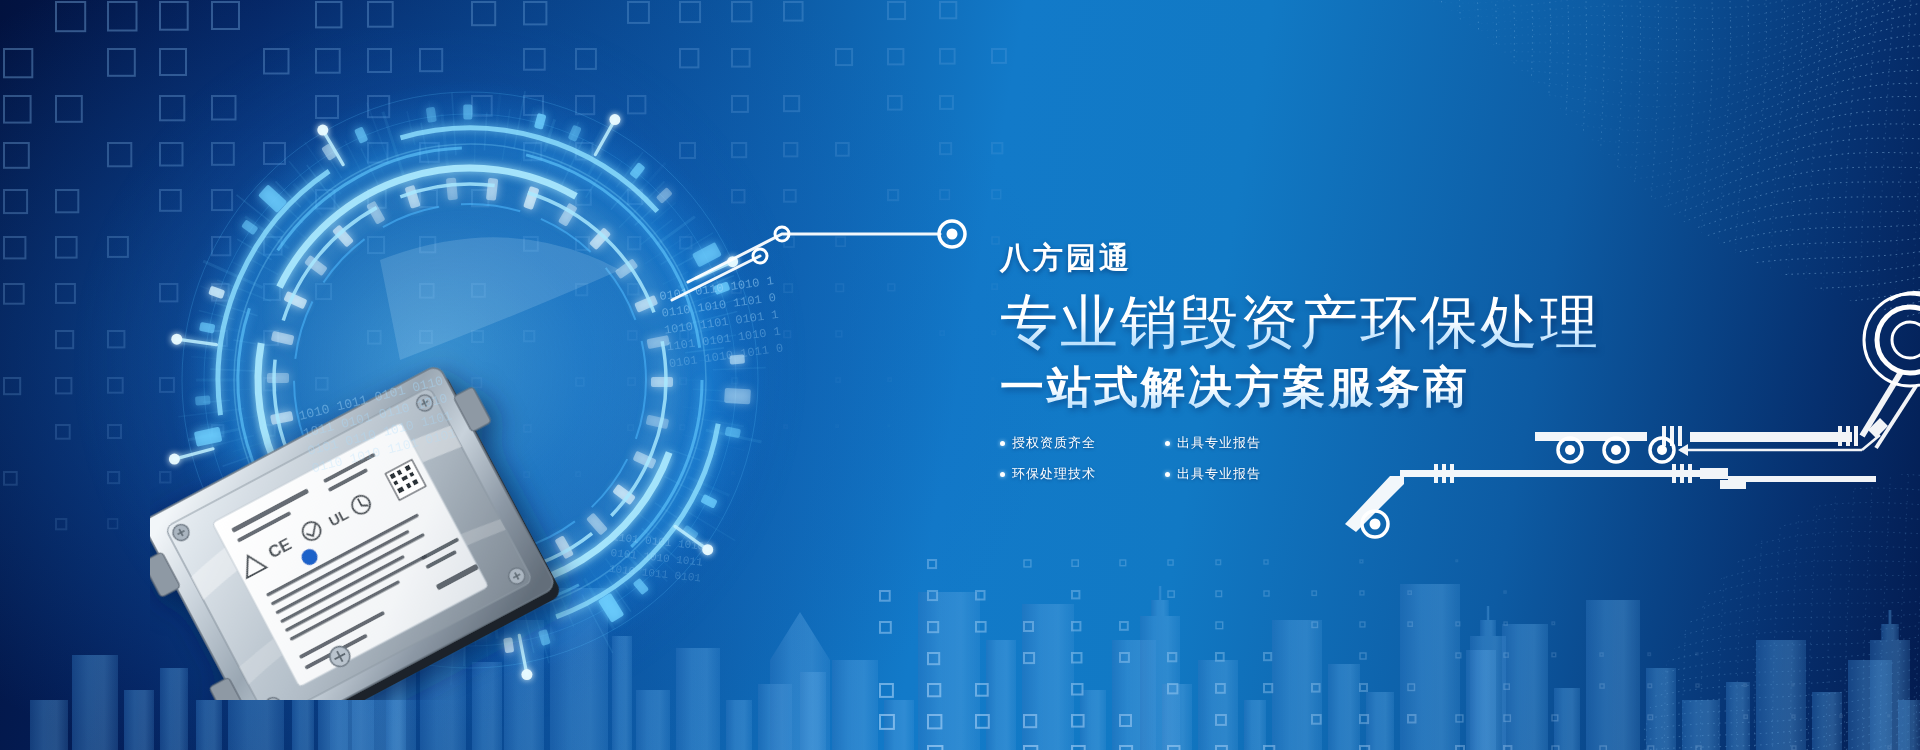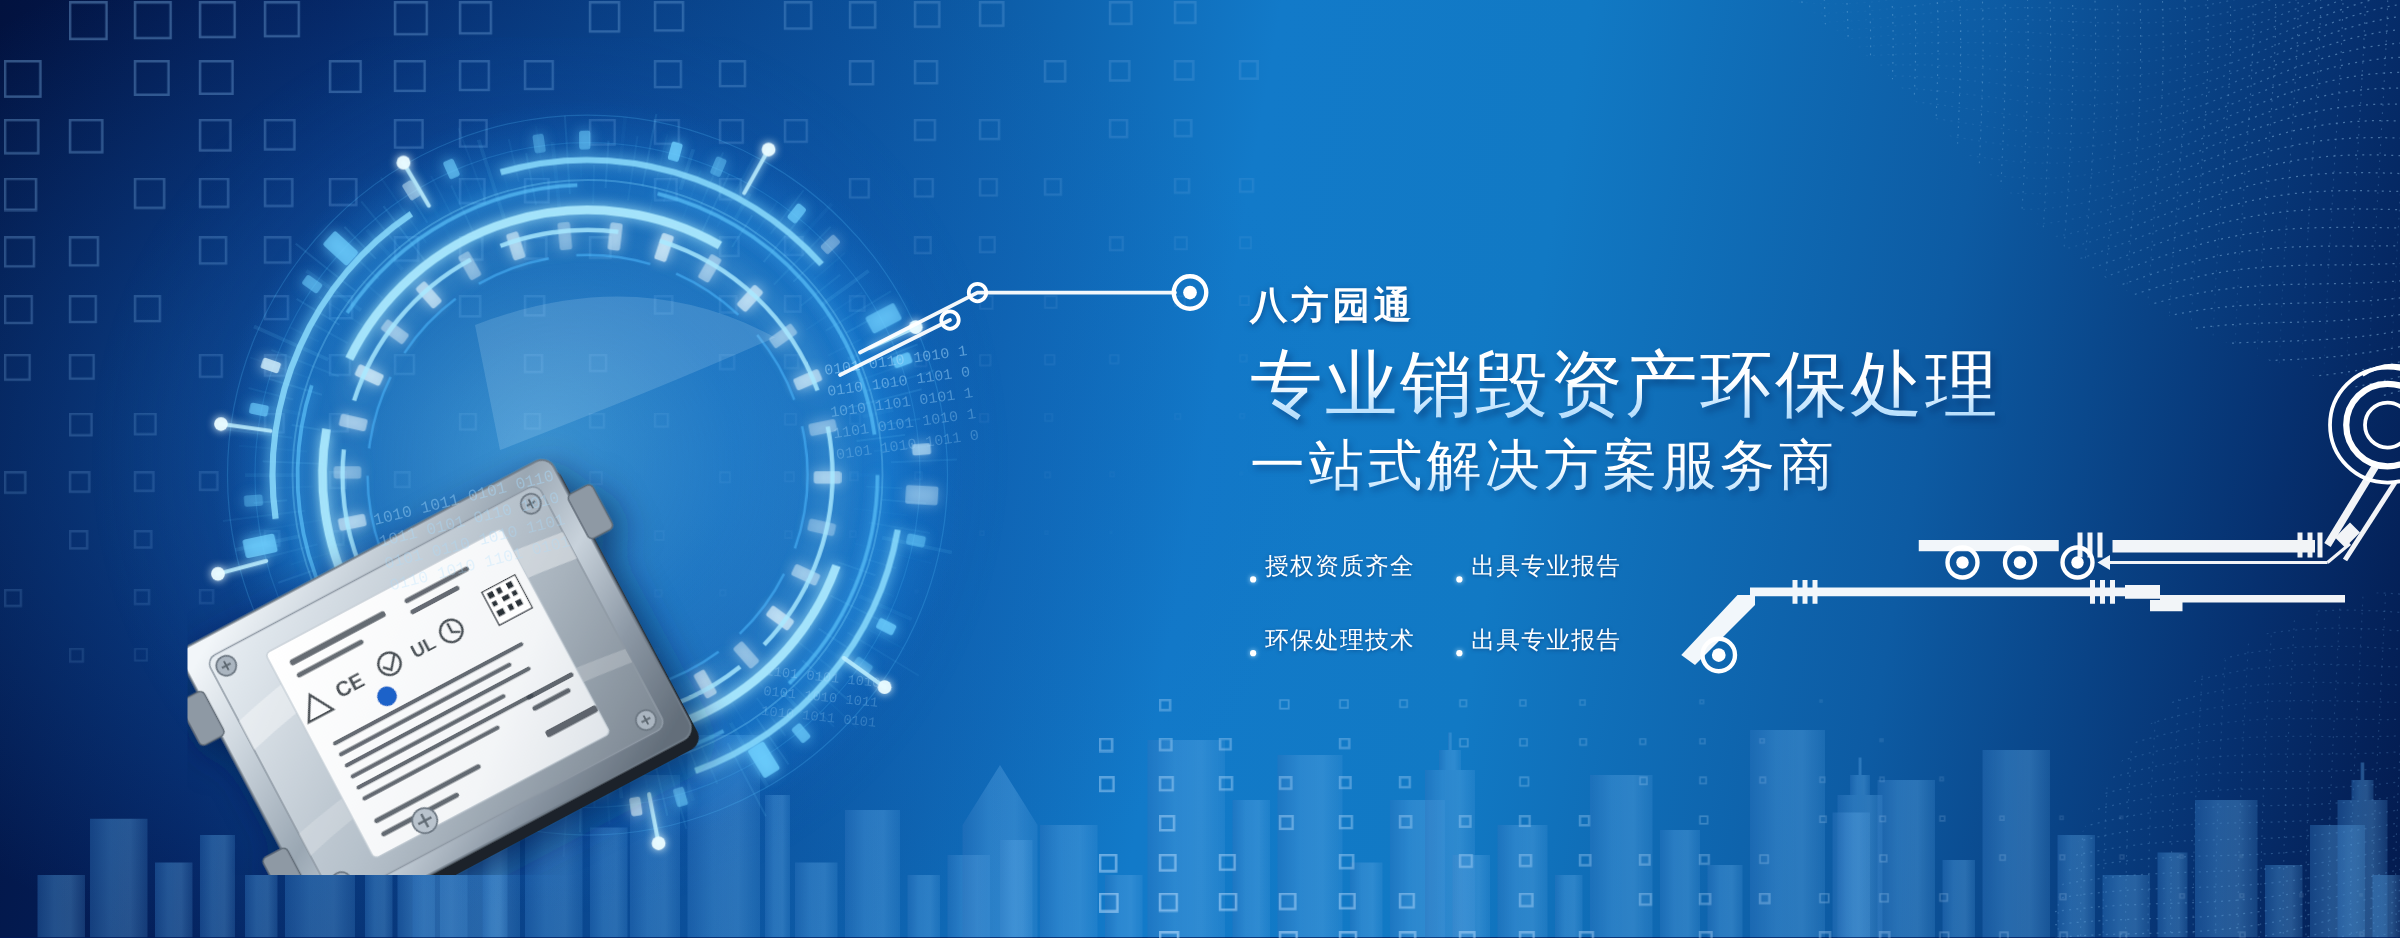--- a/index.html
+++ b/index.html
@@ -18,50 +18,49 @@
   .layer { position:absolute; top:0; left:0; width:1920px; height:750px; pointer-events:none; }
 
   
   .corona {
     position:absolute; left:60px; top:30px; width:760px; height:700px;
     background:radial-gradient(circle at 50% 48%, rgba(120,215,255,0.38) 0%, rgba(40,150,235,0.26) 28%, rgba(20,95,195,0.12) 48%, rgba(10,60,150,0) 70%);
     pointer-events:none;
   }
 
   
-  #copy { position:absolute; left:1000px; top:224px; width:700px; }
+  #copy { position:absolute; left:1000px; top:238px; width:700px; }
 
   .brand {
     font-size:30px; font-weight:bold; color:#ffffff; letter-spacing:3px;
     text-shadow:0 2px 5px rgba(0,38,92,0.55);
     margin-bottom:12px;
   }
   .headline {
     font-size:58px; font-weight:normal; letter-spacing:2px; line-height:1.08;
     background:linear-gradient(180deg,#ffffff 0%,#ffffff 46%,#cfeaff 68%,#a9d8fb 100%);
     -webkit-background-clip:text; background-clip:text; color:transparent;
     -webkit-text-fill-color:transparent;
     filter:drop-shadow(3px 4px 3px rgba(0,36,92,0.45));
     margin-bottom:8px;
   }
   .subhead {
-    font-size:44px; font-weight:normal; letter-spacing:3px; line-height:1.15;
+    font-size:44px; font-weight:bold; letter-spacing:3px; line-height:1.15;
     background:linear-gradient(180deg,#ffffff 0%,#ffffff 52%,#d5edff 74%,#b4dcfb 100%);
     -webkit-background-clip:text; background-clip:text; color:transparent;
     -webkit-text-fill-color:transparent;
     filter:drop-shadow(2px 3px 3px rgba(0,36,92,0.40));
     margin-bottom:22px;
   }
 
   .features { display:flex; flex-wrap:wrap; width:330px; row-gap:13px; }
   .feature {
-    width:165px; display:flex; align-items:flex-end;
-    font-size:19px; color:#ffffff; letter-spacing:1px;
+    width:165px; display:flex; align-items:center;
+    font-size:13px; color:#ffffff; letter-spacing:1px;
     text-shadow:0 1px 3px rgba(0,35,90,0.5);
-    margin-top:20px;
   }
   .dot {
     width:5px; height:5px; border-radius:50%; background:#ffffff;
     margin-right:7px; flex:0 0 auto;
     box-shadow:0 0 4px rgba(200,235,255,0.9);
   }
 
   
   #hddwrap { position:absolute; left:150px; top:60px; width:640px; height:640px; }
   #hddwrap svg { position:absolute; left:0; top:0; }

